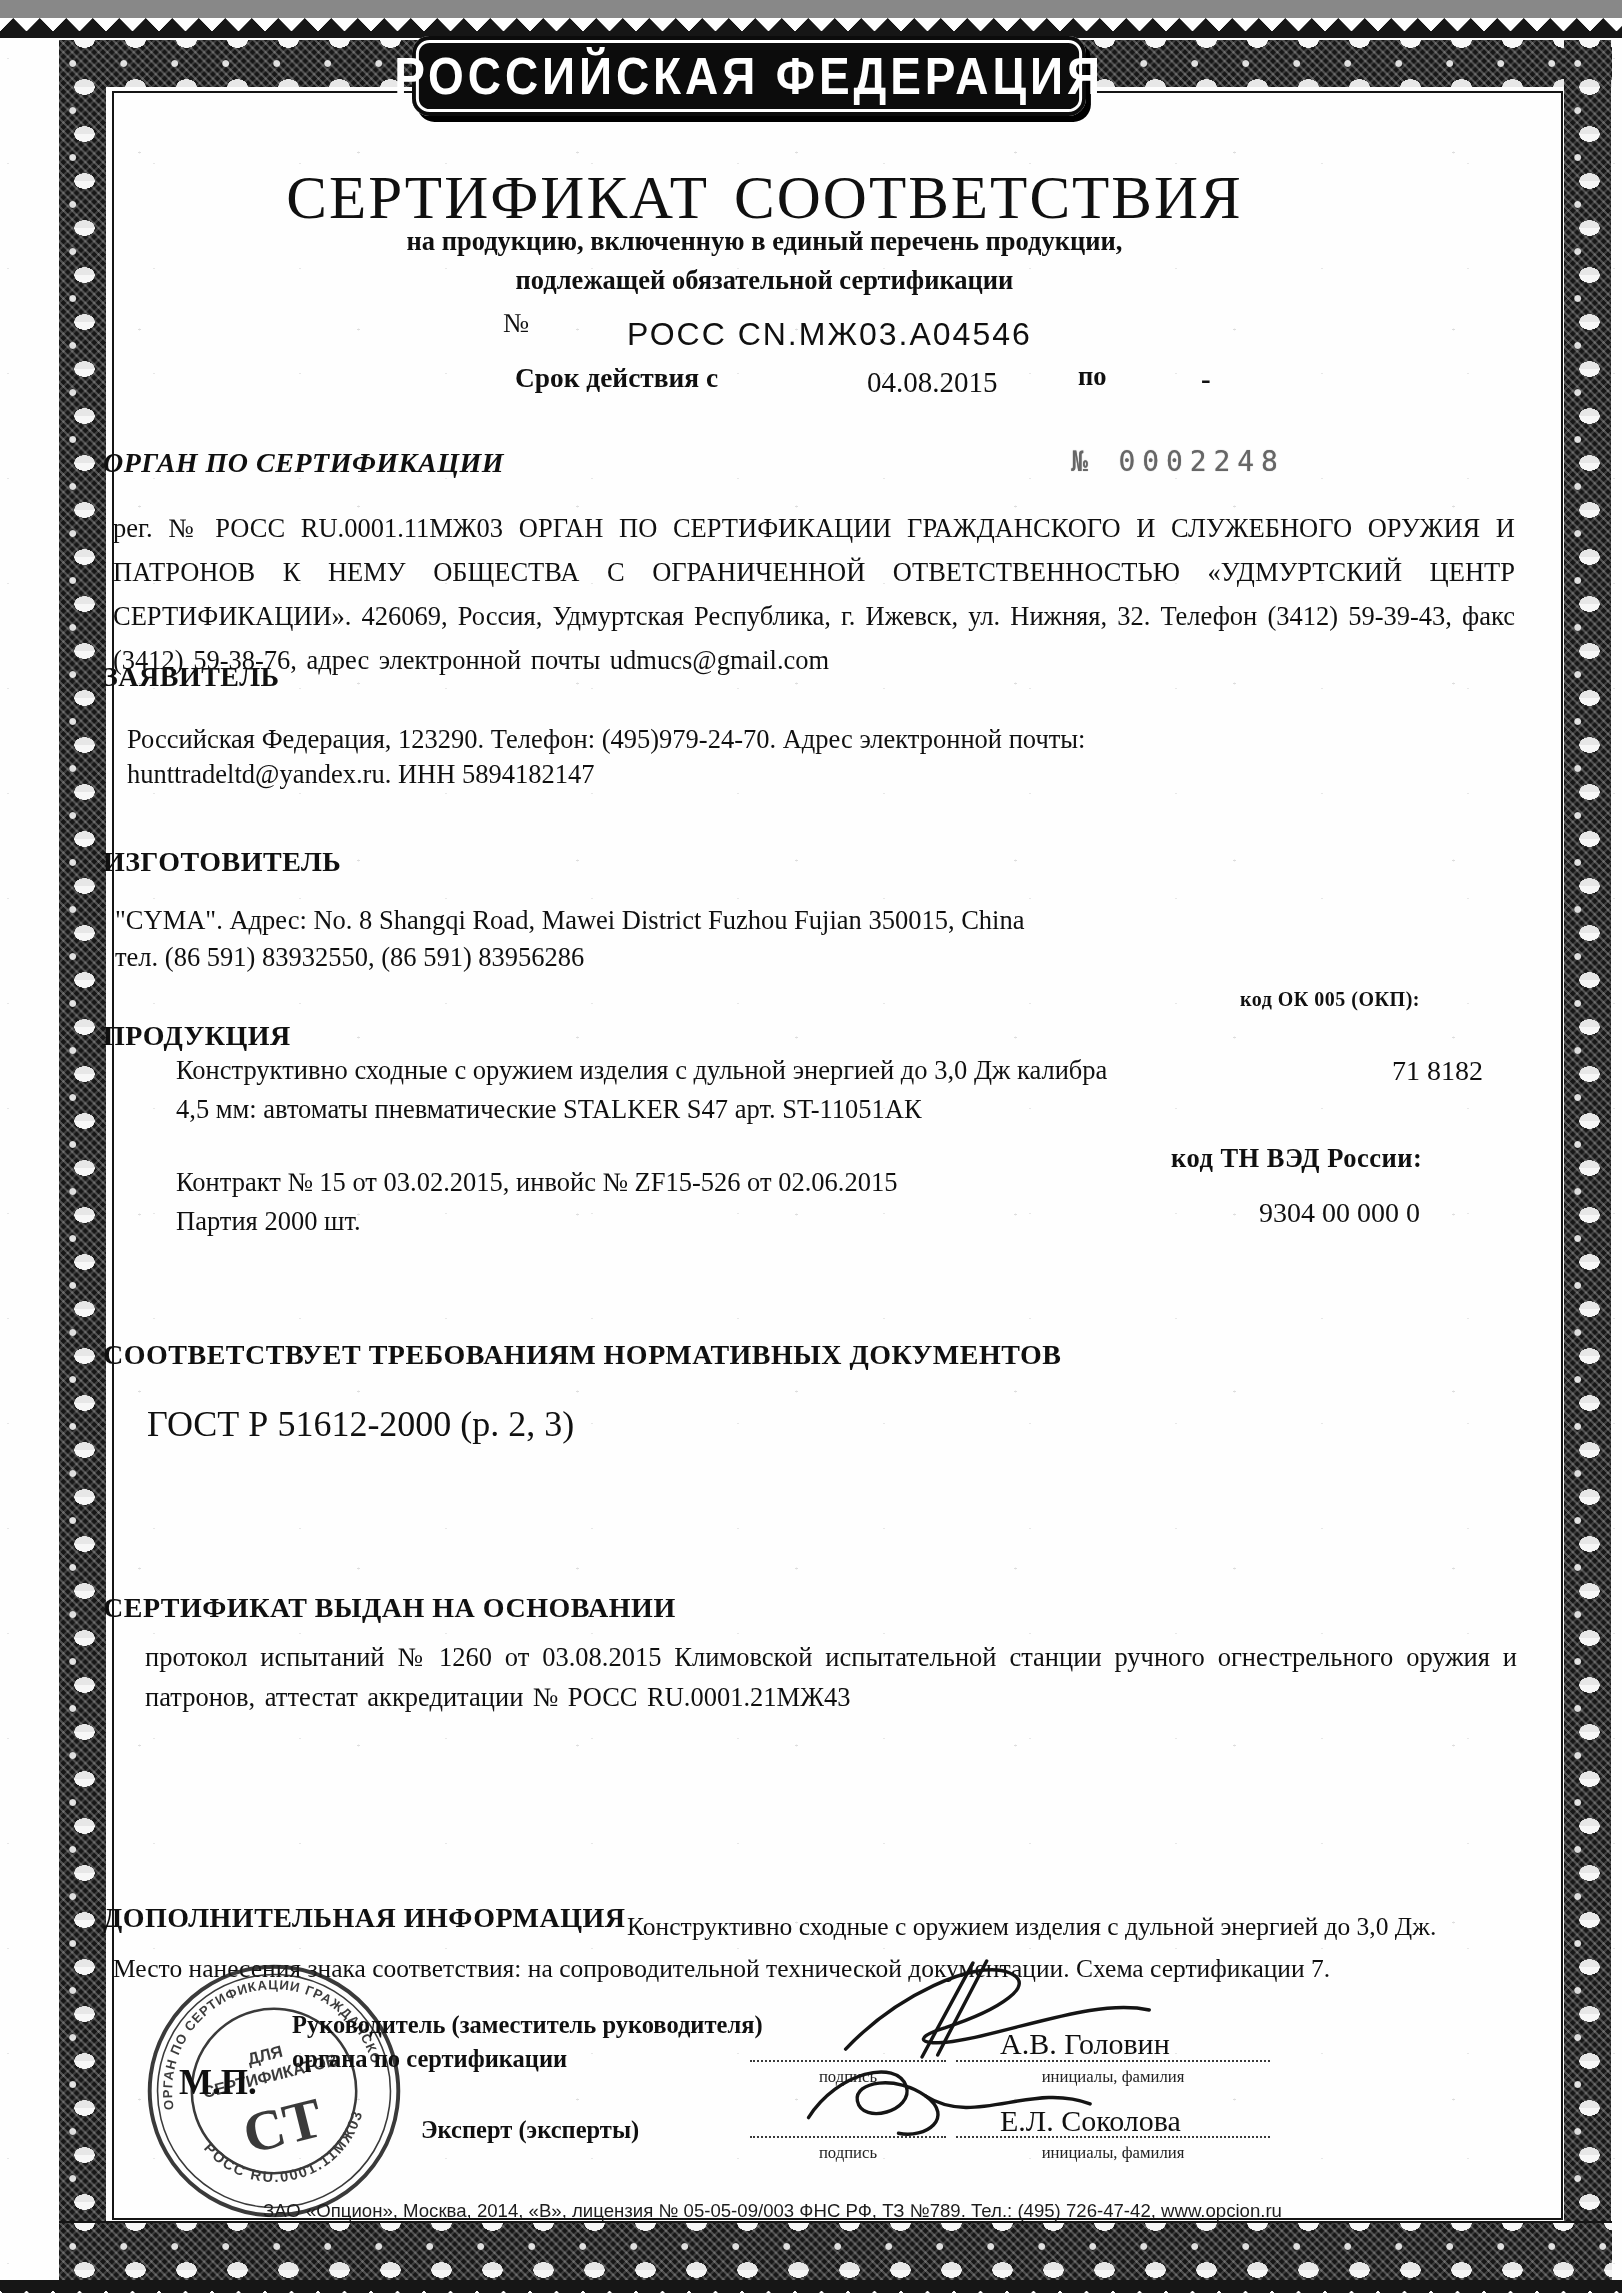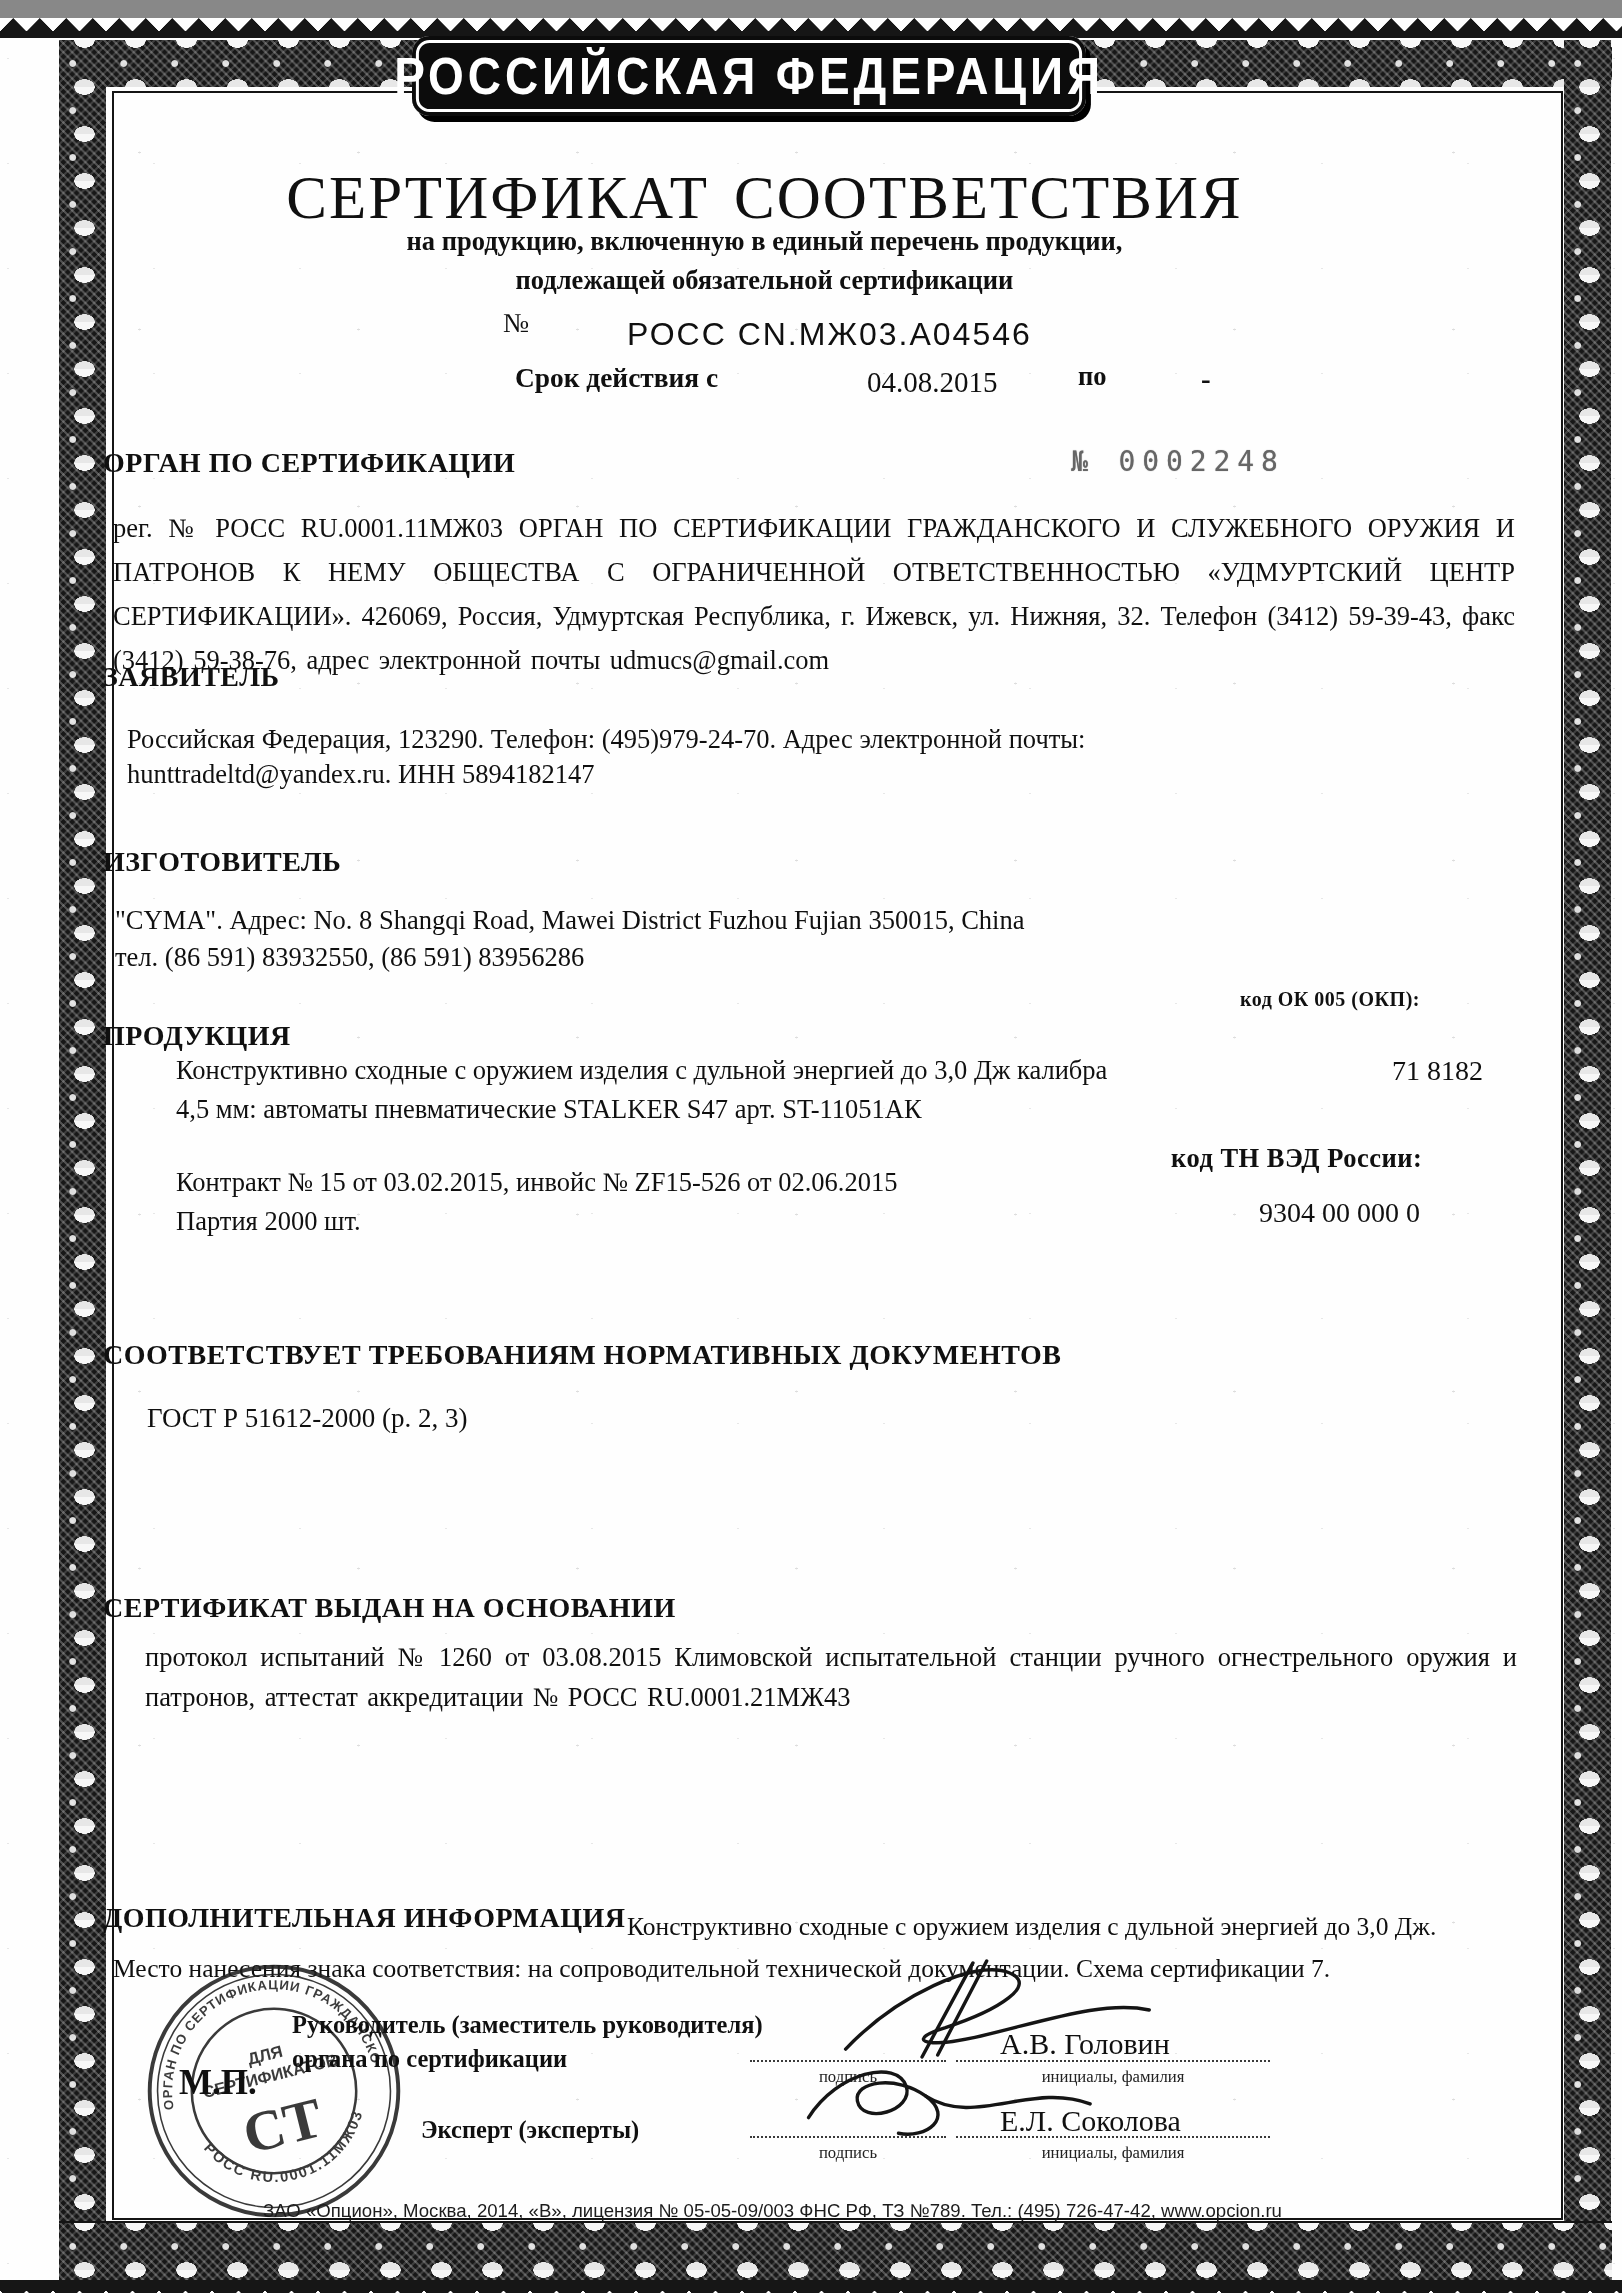--- a/index.html
+++ b/index.html
@@ -107,21 +107,21 @@
   <div class="abs subtitle" style="top:208px;">на продукцию, включенную в единый перечень продукции,</div>
   <div class="abs subtitle" style="top:247px;">подлежащей обязательной сертификации</div>
 
   <div class="abs no-label">№</div>
   <div class="abs no-value">РОСС CN.МЖ03.А04546</div>
   <div class="abs validity-label">Срок действия с</div>
   <div class="abs valid-from">04.08.2015</div>
   <div class="abs to-label">по</div>
   <div class="abs to-value">-</div>
 
-  <div class="abs h-sec" style="left:103px;top:429px;">ОРГАН ПО СЕРТИФИКАЦИИ</div>
+  <div class="abs h-sec" style="left:103px;top:429px;font-style:italic;">ОРГАН ПО СЕРТИФИКАЦИИ</div>
   <div class="abs blank-no">№ 0002248</div>
   <div class="abs para" style="left:113px;top:488px;width:1402px;">рег. № РОСС RU.0001.11МЖ03   ОРГАН ПО СЕРТИФИКАЦИИ ГРАЖДАНСКОГО И СЛУЖЕБНОГО ОРУЖИЯ И ПАТРОНОВ К НЕМУ ОБЩЕСТВА С ОГРАНИЧЕННОЙ ОТВЕТСТВЕННОСТЬЮ «УДМУРТСКИЙ ЦЕНТР СЕРТИФИКАЦИИ». 426069, Россия, Удмуртская Республика, г. Ижевск, ул. Нижняя, 32. Телефон (3412) 59-39-43, факс (3412) 59-38-76, адрес электронной почты udmucs@gmail.com</div>
 
   <div class="abs h-sec" style="left:103px;top:643px;">ЗАЯВИТЕЛЬ</div>
   <div class="abs line" style="left:127px;top:706px;">Российская Федерация, 123290. Телефон: (495)979-24-70. Адрес электронной почты:</div>
   <div class="abs line" style="left:127px;top:741px;">hunttradeltd@yandex.ru. ИНН 5894182147</div>
 
   <div class="abs h-sec" style="left:103px;top:828px;">ИЗГОТОВИТЕЛЬ</div>
   <div class="abs line" style="left:115px;top:887px;">"CYMA". Адрес: No. 8 Shangqi Road, Mawei District Fuzhou Fujian 350015, China</div>
   <div class="abs line" style="left:115px;top:924px;">тел. (86 591) 83932550, (86 591) 83956286</div>
@@ -130,21 +130,21 @@
   <div class="abs h-sec" style="left:103px;top:1002px;">ПРОДУКЦИЯ</div>
   <div class="abs line" style="left:176px;top:1037px;">Конструктивно сходные с оружием изделия с дульной энергией до 3,0 Дж калибра</div>
   <div class="abs line" style="left:1392px;top:1037px;font-size:28px;">71 8182</div>
   <div class="abs line" style="left:176px;top:1076px;">4,5 мм: автоматы пневматические STALKER S47 арт. ST-11051АК</div>
   <div class="abs h-sec" style="left:1171px;top:1125px;font-size:26.5px;">код ТН ВЭД России:</div>
   <div class="abs line" style="left:176px;top:1149px;">Контракт № 15 от 03.02.2015, инвойс № ZF15-526 от 02.06.2015</div>
   <div class="abs line" style="left:176px;top:1188px;text-align:right;">Партия 2000 шт.</div>
   <div class="abs line" style="left:1259px;top:1179px;font-size:28px;">9304 00 000 0</div>
 
   <div class="abs h-sec" style="left:103px;top:1321px;">СООТВЕТСТВУЕТ ТРЕБОВАНИЯМ НОРМАТИВНЫХ ДОКУМЕНТОВ</div>
-  <div class="abs line" style="left:147px;top:1385px;font-size:27px;">ГОСТ Р 51612-2000 (р. 2, 3)</div>
+  <div class="abs line" style="left:147px;top:1385px;font-size:36px;">ГОСТ Р 51612-2000 (р. 2, 3)</div>
 
   <div class="abs h-sec" style="left:103px;top:1574px;">СЕРТИФИКАТ ВЫДАН НА ОСНОВАНИИ</div>
   <div class="abs para" style="left:145px;top:1619px;width:1372px;line-height:40px;">протокол испытаний № 1260 от 03.08.2015 Климовской испытательной станции ручного огнестрельного оружия и патронов, аттестат аккредитации № РОСС RU.0001.21МЖ43</div>
 
   <div class="abs h-sec" style="left:103px;top:1884px;">ДОПОЛНИТЕЛЬНАЯ ИНФОРМАЦИЯ</div>
   <div class="abs line" style="left:627px;top:1894px;font-size:25.5px;">Конструктивно сходные с оружием изделия с дульной энергией до 3,0 Дж.</div>
   <div class="abs line" style="left:113px;top:1936px;font-size:25.5px;">Место нанесения знака соответствия: на сопроводительной технической документации. Схема  сертификации 7.</div>
 
   <svg class="abs stamp-wrap" viewBox="0 0 280 280">
     <g transform="rotate(-14 140 140)">

